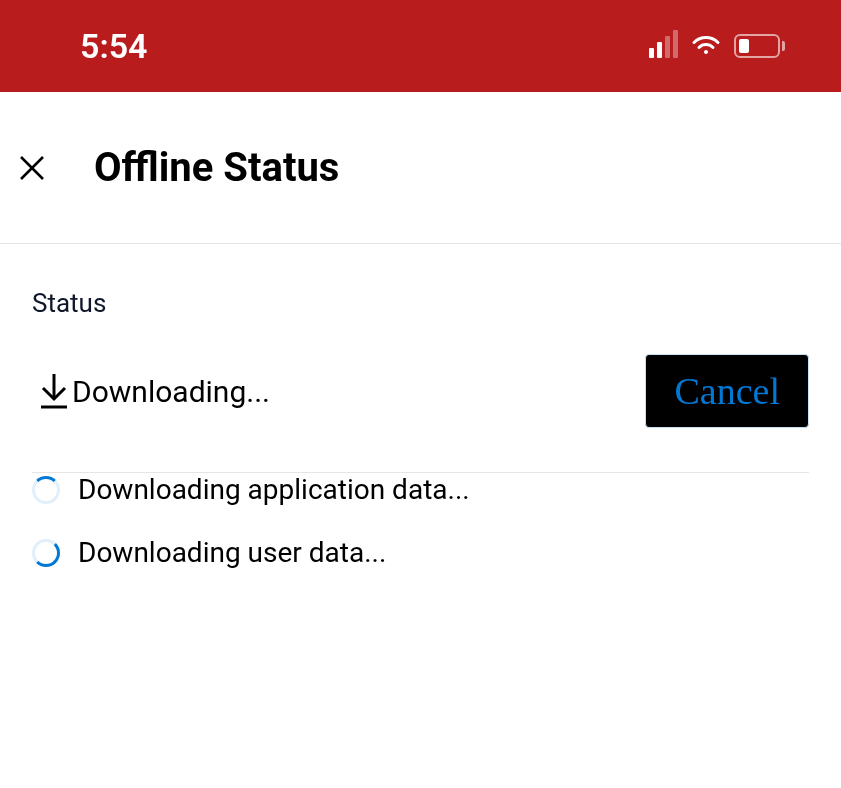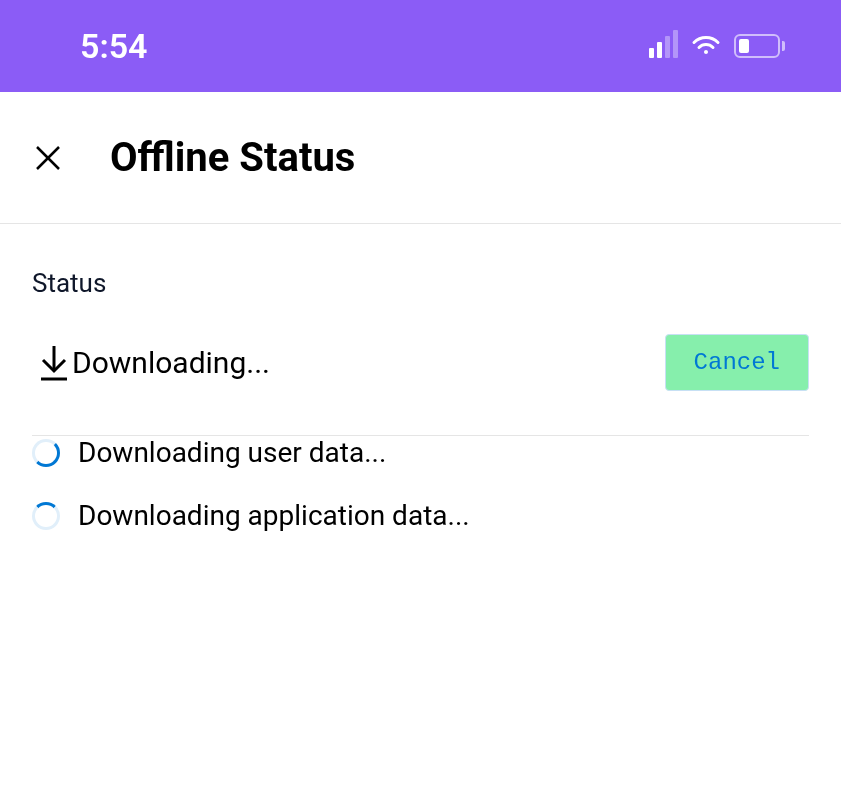--- a/index.html
+++ b/index.html
@@ -8,21 +8,21 @@
       box-sizing: border-box;
     }
     body {
       width: 841px;
       height: 788px;
       font-family: -apple-system, BlinkMacSystemFont, "Segoe UI", Roboto, Helvetica, Arial, sans-serif;
       background: #ffffff;
       overflow: hidden;
     }
     .status-bar {
-      background: #8b5cf6;
+      background: #b91c1c;
       height: 92px;
       display: flex;
       align-items: center;
       justify-content: space-between;
       padding: 0 56px 0 80px;
       color: #ffffff;
     }
     .status-time {
       font-size: 34px;
       font-weight: 600;
@@ -68,24 +68,24 @@
       border-radius: 2px;
     }
     .battery-tip {
       width: 3px;
       height: 10px;
       background: rgba(255,255,255,0.6);
       border-radius: 0 2px 2px 0;
       margin-left: 2px;
     }
     .nav-header {
-      height: 132px;
-      display: flex;
-      align-items: center;
-      padding: 0 28px;
+      height: 152px;
+      display: flex;
+      align-items: center;
+      padding: 0 12px;
       border-bottom: 1px solid #e5e5e5;
     }
     .close-btn {
       width: 40px;
       height: 40px;
       display: flex;
       align-items: center;
       justify-content: center;
       cursor: pointer;
     }
@@ -119,27 +119,27 @@
       justify-content: center;
       margin-left: 4px;
     }
     .status-text {
       font-size: 30px;
       color: #000;
       flex: 1;
     }
     .cancel-btn {
       border: 1px solid #c7e0f4;
-      background: #86efac;
+      background: #000000;
       color: #0078d4;
-      font-size: 24px;
+      font-size: 38px;
       padding: 14px 28px;
       border-radius: 4px;
       cursor: pointer;
-      font-family: Liberation Mono, monospace;
+      font-family: Liberation Serif, serif;
     }
     .sync-item {
       display: flex;
       align-items: center;
       gap: 18px;
       margin-bottom: 30px;
     }
     .spinner {
       width: 28px;
       height: 28px;
@@ -211,22 +211,22 @@
         <polyline points="6,16 17,27 28,16" stroke="#000" stroke-width="3" fill="none"></polyline>
         <line x1="4" y1="35" x2="30" y2="35" stroke="#000" stroke-width="3"></line>
       </svg>
     </div>
     <div class="status-text">Downloading...</div>
     <button class="cancel-btn">Cancel</button>
   </div>
 
 
   <div class="sync-item">
+    <div class="spinner"></div>
+    <div class="sync-text">Downloading application data...</div>
+  </div>
+
+  <div class="sync-item">
     <div class="spinner alt"></div>
     <div class="sync-text">Downloading user data...</div>
   </div>
 
-  <div class="sync-item">
-    <div class="spinner"></div>
-    <div class="sync-text">Downloading application data...</div>
-  </div>
-
 </div>
 
 </body></html>

